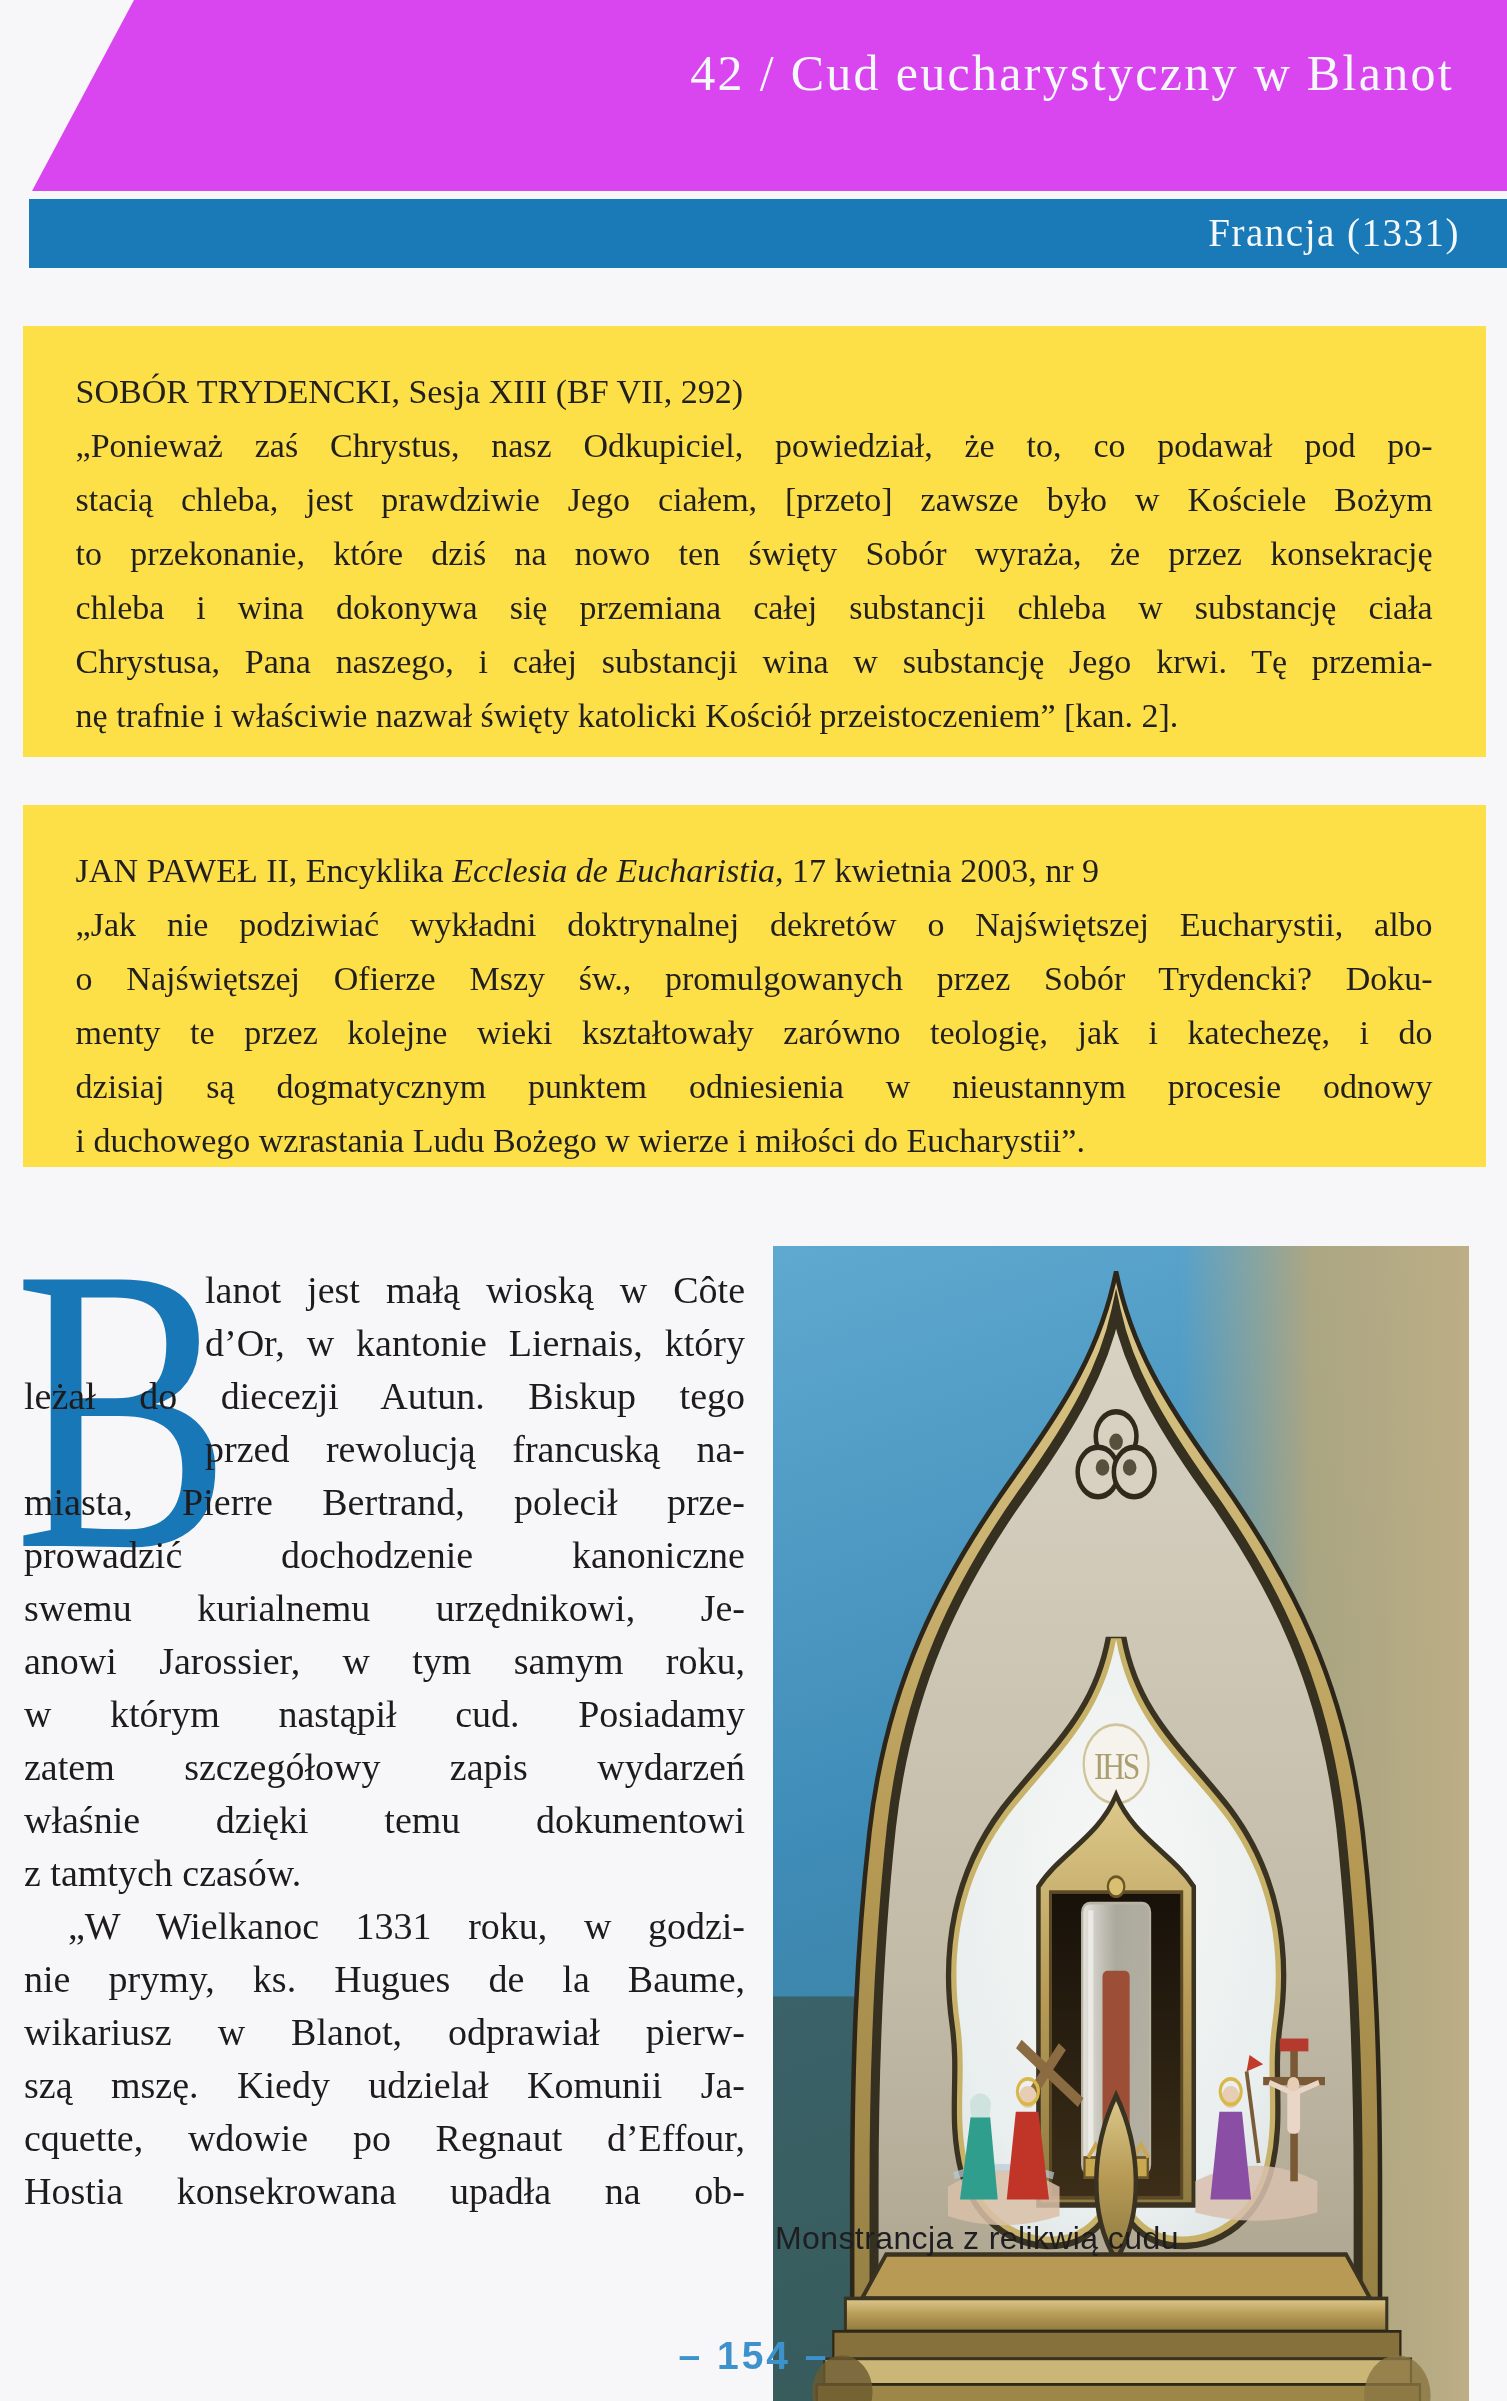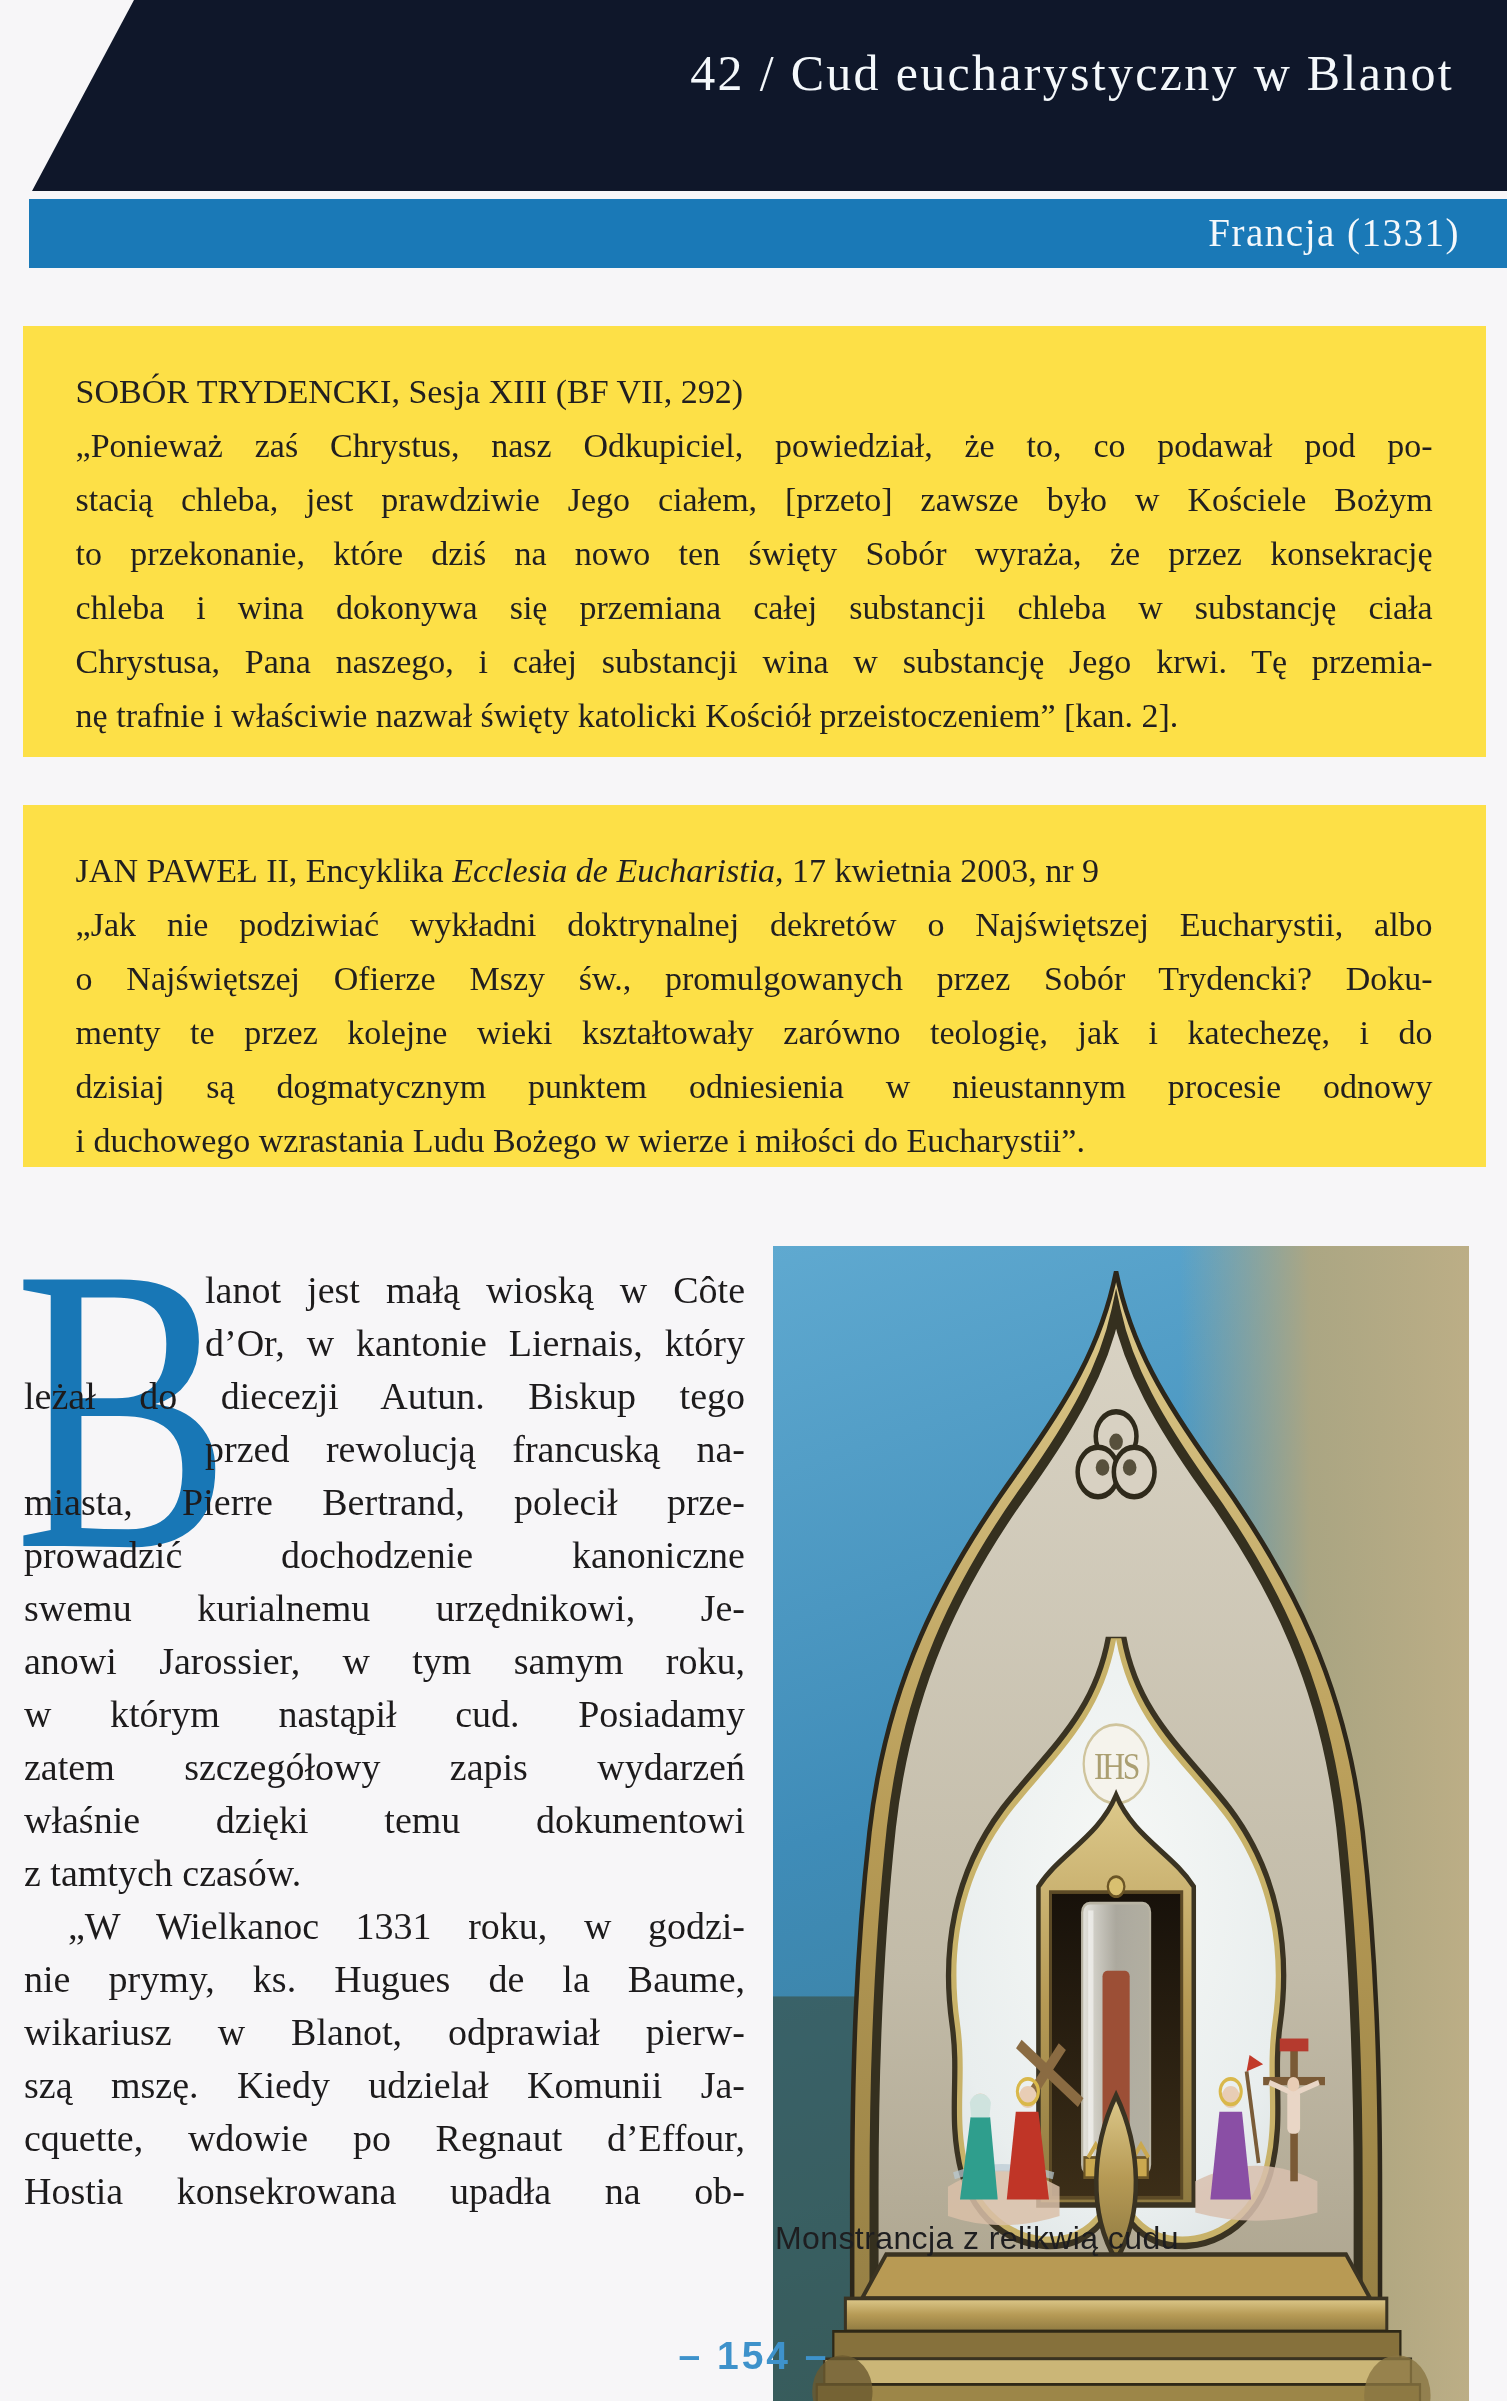--- a/index.html
+++ b/index.html
@@ -5,21 +5,21 @@
   html,body { margin:0; padding:0; background:#e8e8ea; }
   .page {
     position:relative; width:1508px; height:2401px;
     background:#f7f6f8; overflow:hidden;
     font-family:"Liberation Serif", serif;
   }
 
   
   .band1 {
     position:absolute; left:0; top:0; width:1508px; height:191px;
-    background:#0f172a;
+    background:#d946ef;
     clip-path: polygon(134px 0, 1508px 0, 1508px 191px, 32px 191px);
   }
   .band1 .title {
     position:absolute; right:54px; top:44px;
     color:#f4f8fb; font-size:50px; letter-spacing:2.3px; white-space:nowrap;
   }
   .band2 {
     position:absolute; left:29px; top:199px; width:1479px; height:69px;
     background:#1a79b7;
   }

